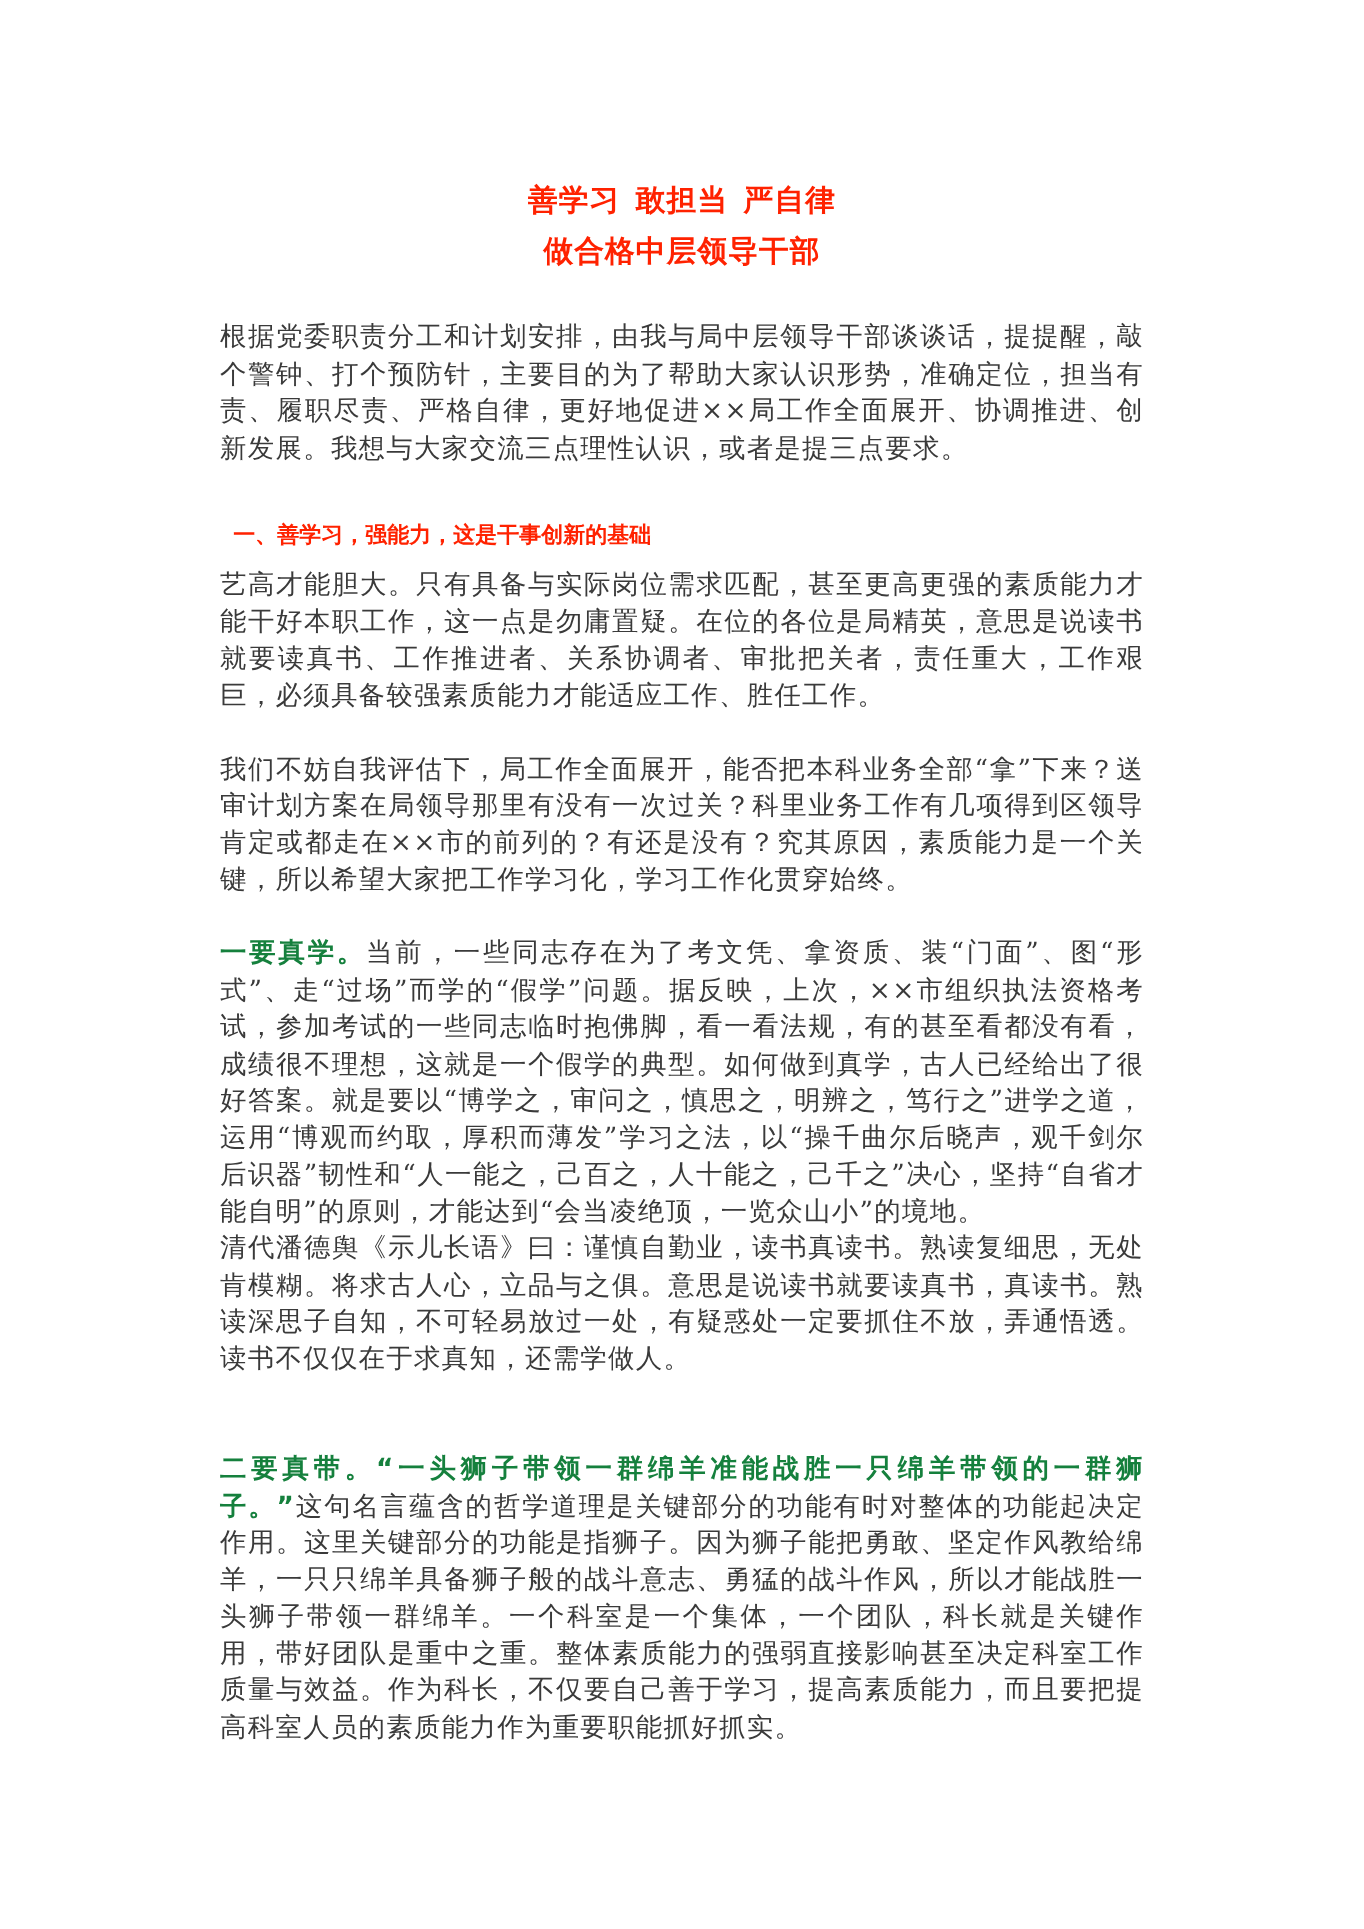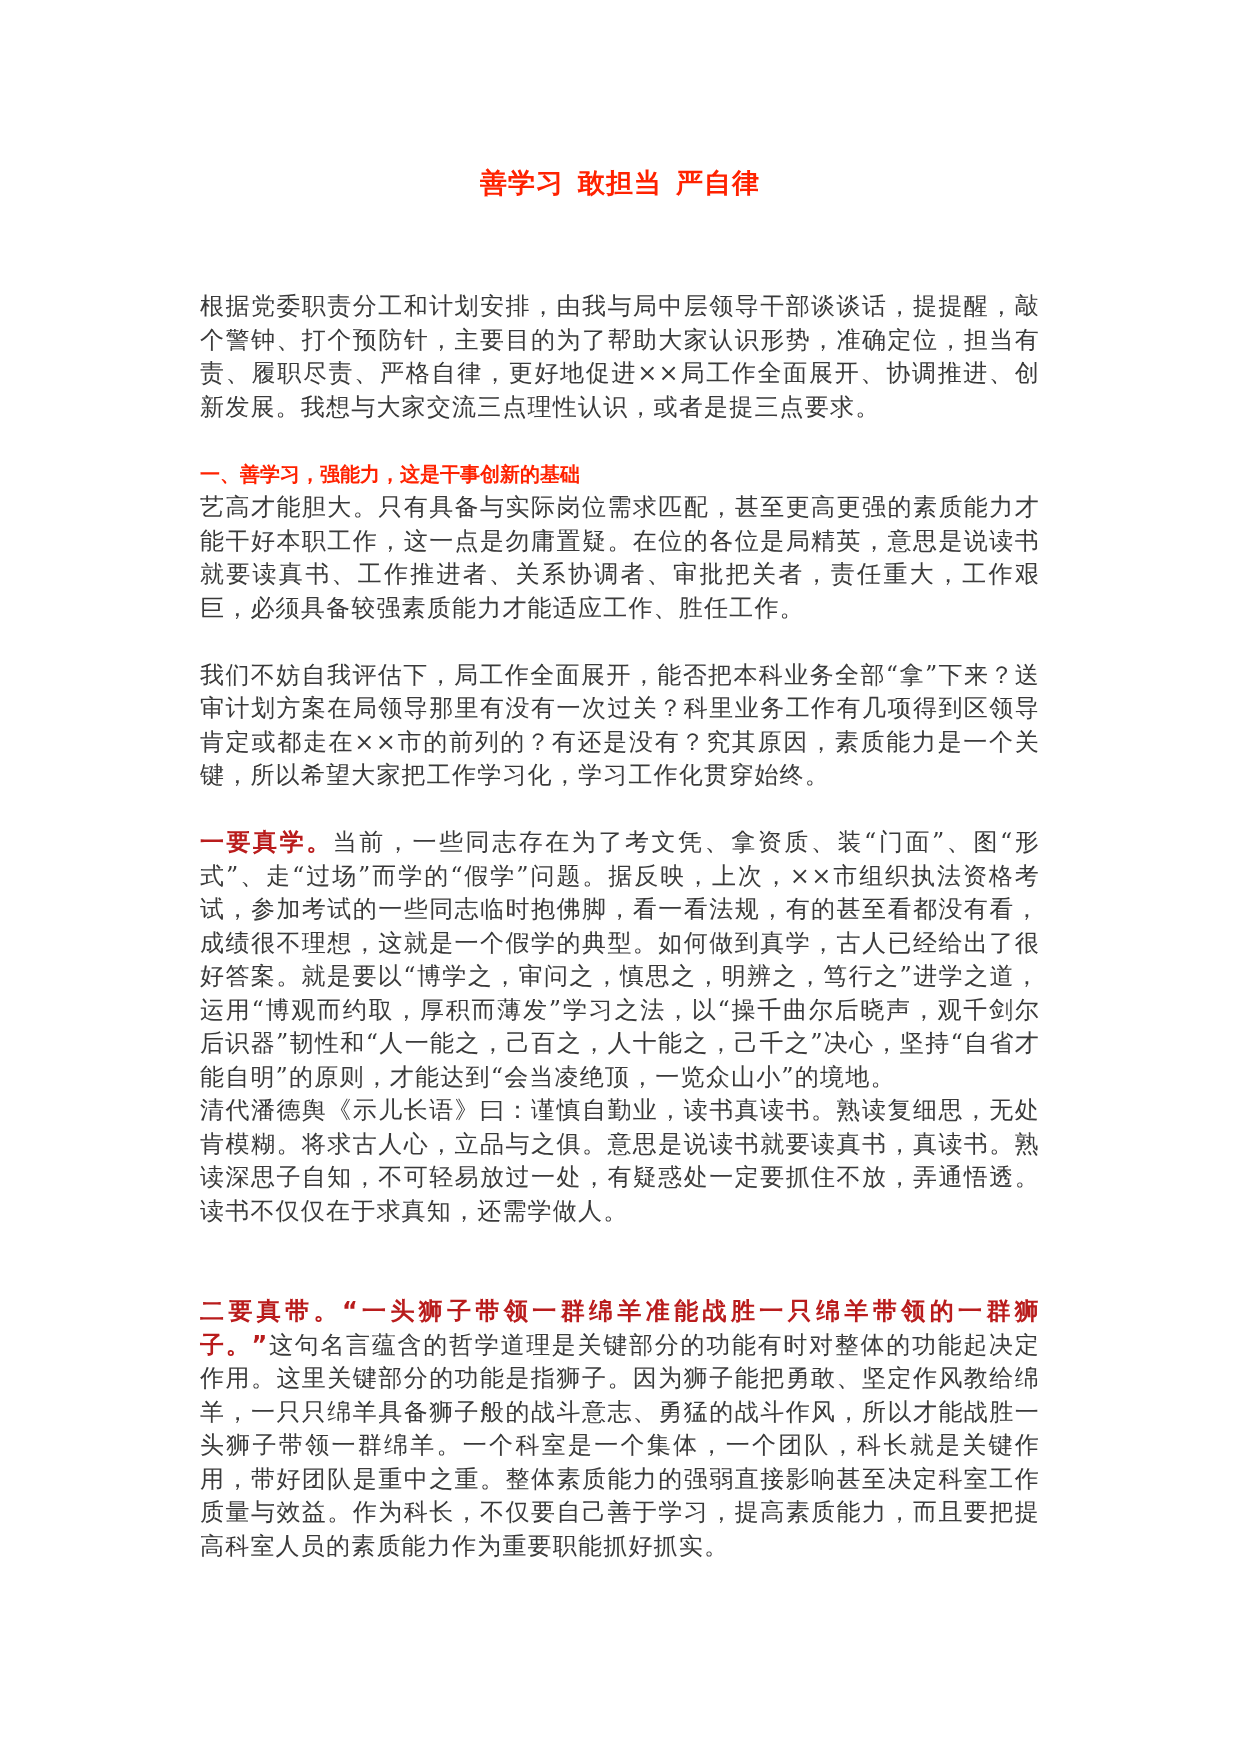--- a/index.html
+++ b/index.html
@@ -53,37 +53,38 @@
       text-align: justify;
       letter-spacing: 1.2px;
     }
     .spacer { height: 33.5px; }
     .section-heading {
       font-family: "DejaVu Sans", "Liberation Sans", sans-serif;
       font-weight: bold;
       font-size: 20px;
       line-height: 33.5px;
       color: #ff2200;
-      margin: 0;
+      margin: 12px;
     }
     .lead {
       font-family: "DejaVu Sans", "Liberation Sans", sans-serif;
       font-weight: bold;
-      color: #b91c1c;
+      color: #15803d;
     }
   </style>
 </head>
 <body>
 
 <div class="page">
 
   <div class="title-block">
     <div class="title-line">
       <span>善学习</span><span class="gap"></span><span>敢担当</span><span class="gap"></span><span>严自律</span>
     </div>
+    <div class="title-line">做合格中层领导干部</div>
   </div>
 
   <div class="body">
     <p class="para">根据党委职责分工和计划安排，由我与局中层领导干部谈谈话，提提醒，敲个警钟、打个预防针，主要目的为了帮助大家认识形势，准确定位，担当有责、履职尽责、严格自律，更好地促进××局工作全面展开、协调推进、创新发展。我想与大家交流三点理性认识，或者是提三点要求。</p>
 
     <div class="spacer"></div>
 
     <p class="section-heading">一、善学习，强能力，这是干事创新的基础</p>
     <p class="para">艺高才能胆大。只有具备与实际岗位需求匹配，甚至更高更强的素质能力才能干好本职工作，这一点是勿庸置疑。在位的各位是局精英，意思是说读书就要读真书、工作推进者、关系协调者、审批把关者，责任重大，工作艰巨，必须具备较强素质能力才能适应工作、胜任工作。</p>
 

